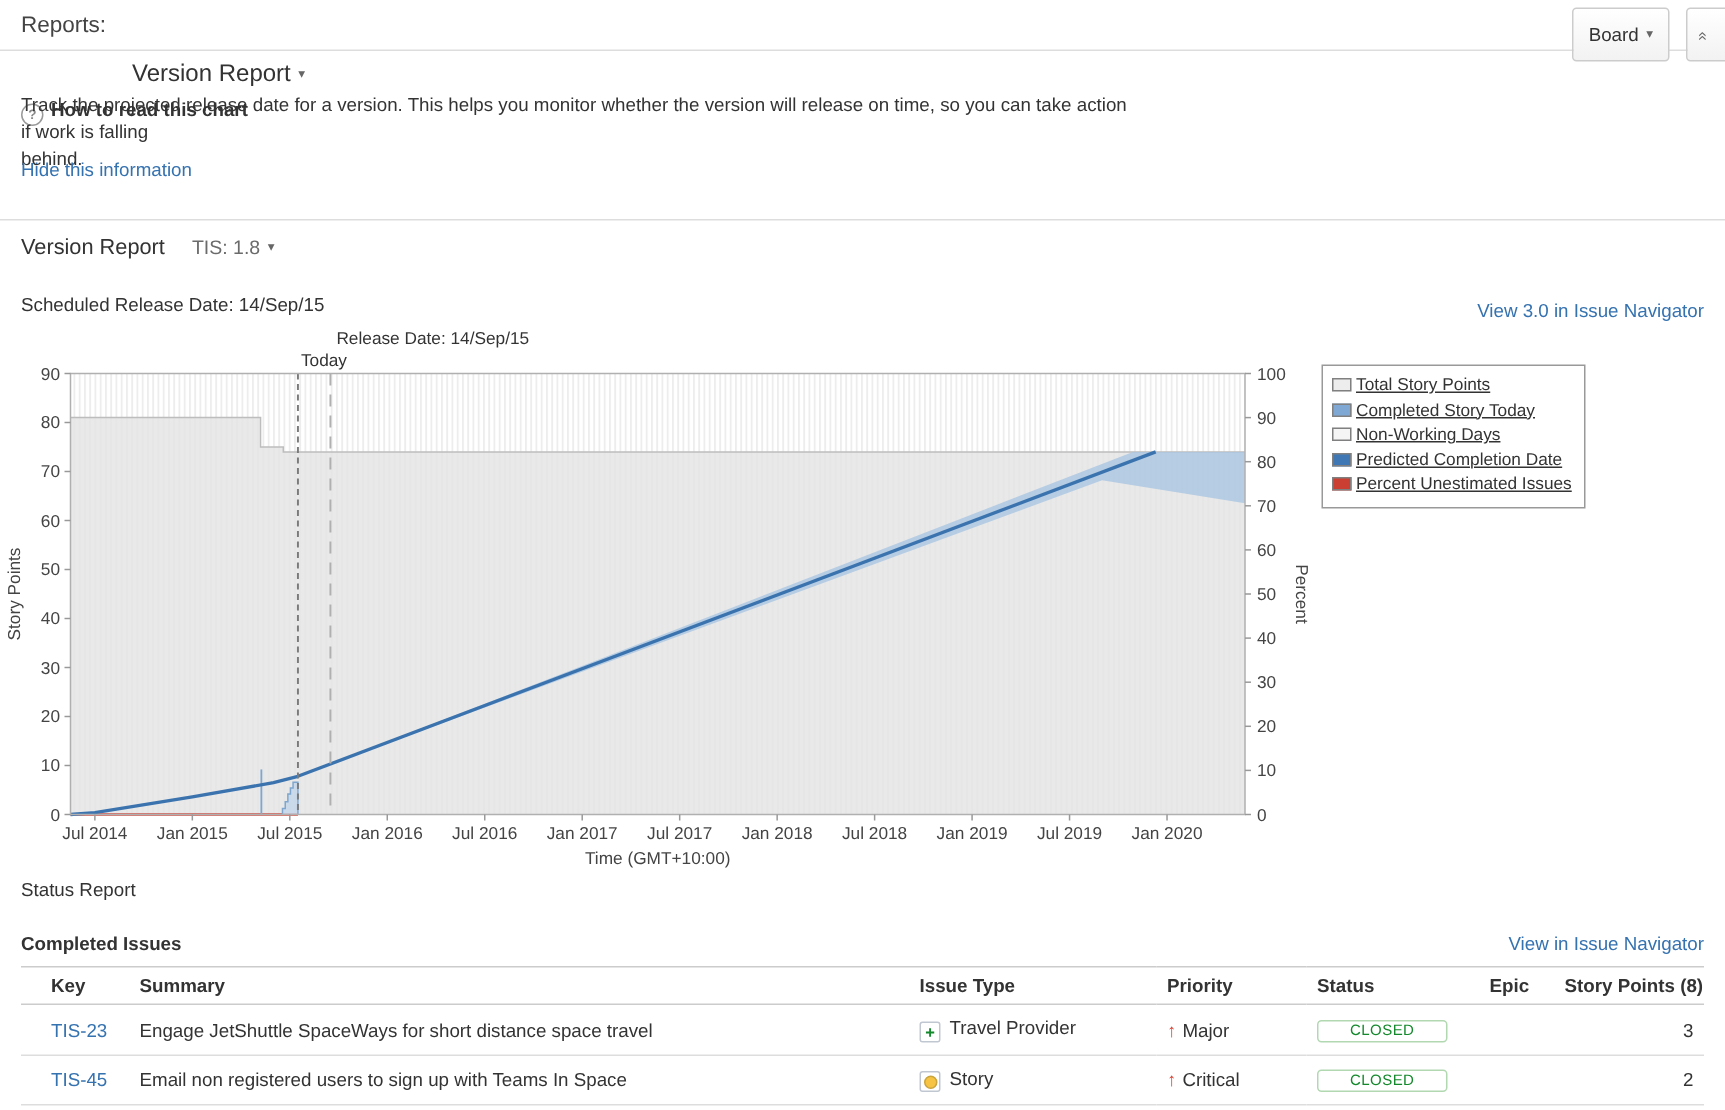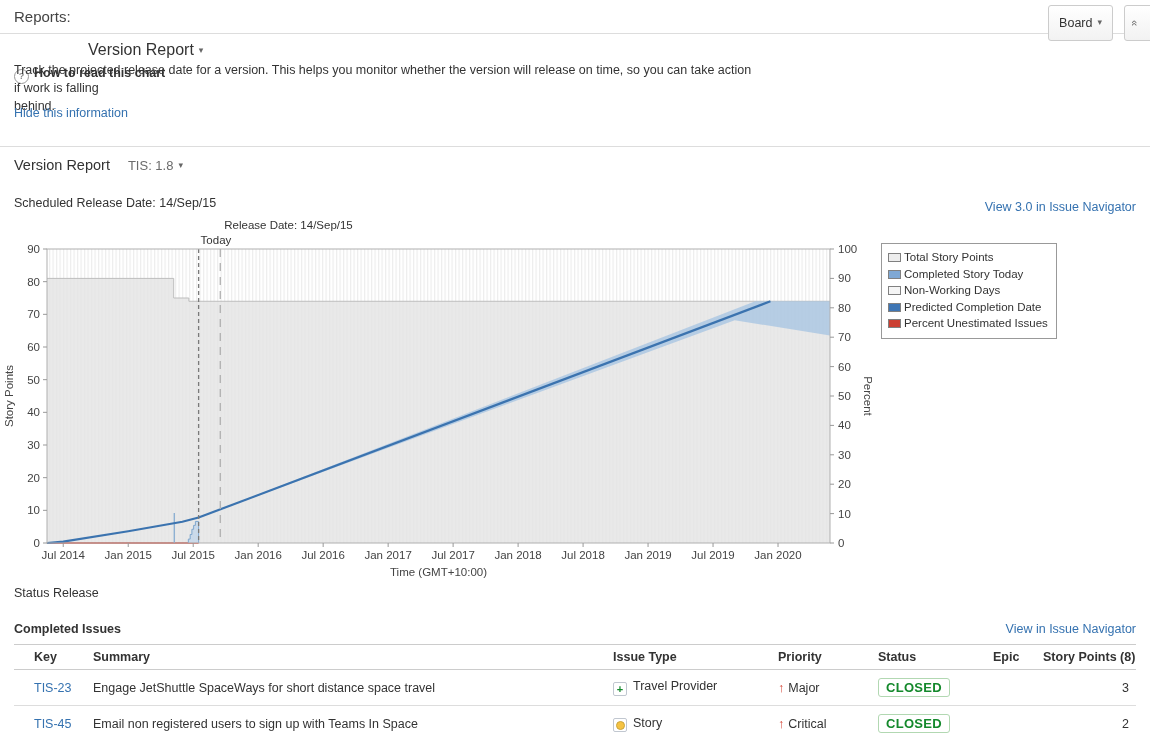--- a/index.html
+++ b/index.html
@@ -25,39 +25,39 @@
   .divider{position:absolute;left:0;top:146px;width:1150px;border-top:1px solid #ddd;}
   
   .section-title{position:absolute;left:14px;top:157px;font-size:14.5px;color:#333;}
   .version-select{margin-left:18px;font-size:13px;color:#6b6b6b;cursor:pointer;}
   .sched{position:absolute;left:14px;top:196px;font-size:12.5px;}
   .view30{position:absolute;right:14px;top:200px;font-size:12.5px;}
   
   #chart-svg{position:absolute;left:0;top:210px;}
   .legend{position:absolute;left:881px;top:243px;width:176px;box-sizing:border-box;border:1px solid #999;
           background:#fff;padding:5px 6px 6px 6px;font-size:11.5px;line-height:16.5px;color:#333;}
-  .legend-row{white-space:nowrap;}
+  .legend-row{white-space:nowrap;text-decoration:underline;}
   .swatch{display:inline-block;width:13px;height:9px;border:1px solid #808080;margin-right:3px;vertical-align:-1px;box-sizing:border-box;}
   
   .status-report{position:absolute;left:14px;top:586px;font-size:12.5px;}
   .ci-title{position:absolute;left:14px;top:622px;font-size:12.5px;font-weight:bold;}
   .ci-view{position:absolute;right:14px;top:622px;font-size:12.5px;}
   .issues{position:absolute;left:14px;top:644px;width:1122px;border-collapse:collapse;table-layout:fixed;font-size:12.5px;}
   .issues th{font-weight:bold;text-align:left;border-top:1px solid #ccc;border-bottom:1px solid #ccc;
              padding:5px 7px;white-space:nowrap;}
   .issues td{border-bottom:1px solid #ddd;padding:8px 7px;white-space:nowrap;overflow:hidden;}
   .issues th:first-child,.issues td:first-child{padding-left:20px;}
   .col-pts{text-align:right;}
   .type-icon{display:inline-block;width:14px;height:14px;border:1px solid #c1c7d0;border-radius:2px;background:#fff;
              text-align:center;line-height:13px;margin-right:6px;vertical-align:-3px;box-sizing:border-box;}
   .plus{color:#14892c;font-weight:bold;font-size:11px;}
   .bulb{display:inline-block;width:7px;height:7px;border-radius:50%;background:#f6c342;border:1px solid #caa53d;margin-top:2px;}
   .pri-arrow{color:#d5493a;font-weight:bold;margin-right:4px;}
   .status-lozenge{display:inline-block;border:1px solid #b2d8b2;border-radius:3px;background:#fff;
-                  color:#14892c;font-size:13px;font-weight:bold;padding:1px 7px;letter-spacing:.3px;}
+                  color:#14892c;font-size:10px;font-weight:normal;padding:1px 21px;letter-spacing:.3px;}
 </style>
 </head>
 <body>
 
 <div class="page">
 
   <div class="top-bar">
     <span class="crumb">Reports:</span>
     <span class="page-title"><span>Version Report</span><span class="caret">▾</span></span>
     <button class="btn btn-board"><span>Board</span><span class="caret">▾</span></button>
@@ -171,21 +171,21 @@
     </svg>
 
   <div class="legend" id="legend">
       <div class="legend-row"><span class="swatch" style="background: rgb(237, 237, 237);"></span><span>Total Story Points</span></div>
       <div class="legend-row"><span class="swatch" style="background: rgb(127, 168, 212);"></span><span>Completed Story Today</span></div>
       <div class="legend-row"><span class="swatch" style="background: rgb(245, 245, 245);"></span><span>Non-Working Days</span></div>
       <div class="legend-row"><span class="swatch" style="background: rgb(63, 118, 180);"></span><span>Predicted Completion Date</span></div>
       <div class="legend-row"><span class="swatch" style="background: rgb(203, 63, 50);"></span><span>Percent Unestimated Issues</span></div>
     </div>
 
-  <div class="status-report">Status Release</div>
+  <div class="status-report">Status Report</div>
 
   <div class="ci-title">Completed Issues</div>
   <a class="link ci-view">View in Issue Navigator</a>
 
   <table class="issues">
     <colgroup>
       <col style="width:72px">
         <col style="width:520px">
         <col style="width:165px">
       <col style="width:100px">

